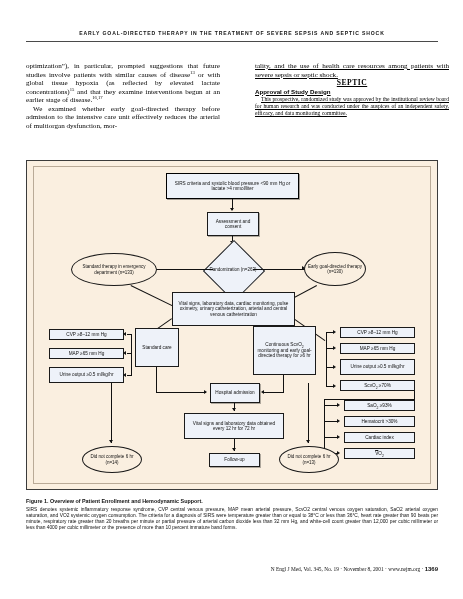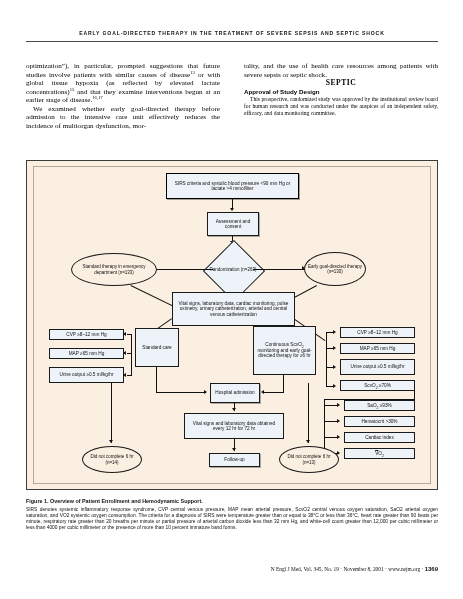--- a/index.html
+++ b/index.html
@@ -20,21 +20,21 @@
     font-family:"Liberation Sans", sans-serif;
     font-size:5.1px;font-weight:bold;letter-spacing:.85px;
     color:#111;
   }
   .rule-top{position:absolute;left:26px;top:41px;width:412px;height:1px;background:#4a4a4a;}
 
   
   .cols{position:absolute;left:26px;top:62px;width:412px;height:95px;}
   .col{position:absolute;top:0;width:194px;font-size:7.1px;line-height:8.55px;text-align:justify;}
   .col.left{left:0;}
-  .col.right{left:218px;}
+  .col.right{left:229px;text-decoration:underline;}
   .col p{margin:0;}
   .col p.ind{text-indent:7px;}
   .sup{font-size:4.6px;vertical-align:super;line-height:0;}
   .methods{
     font-family:"Liberation Serif", serif;
     font-size:7.6px;font-weight:bold;letter-spacing:.5px;
     text-align:center;margin:6px 0 4px 0;
   }
   .subhead{
     font-family:"Liberation Sans", sans-serif;
@@ -130,21 +130,21 @@
 <body>
 
 <div class="page">
 
   <div class="runhead">EARLY GOAL-DIRECTED THERAPY IN THE TREATMENT OF SEVERE SEPSIS AND SEPTIC SHOCK</div>
   <div class="rule-top"></div>
 
   <div class="cols">
     <div class="col left">
       <p><span>optimization”), in particular, prompted suggestions that future studies involve patients with similar causes of disease</span><span class="sup">13</span><span> or with global tissue hypoxia (as reflected by elevated lactate concentrations)</span><span class="sup">15</span><span> and that they examine interventions begun at an earlier stage of disease.</span><span class="sup">16,17</span></p>
-      <p class="ind">We examined whether early goal-directed therapy before admission to the intensive care unit effectively reduces the incidence of multiorgan dysfunction, mor-</p>
+      <p class="ind">We examined whether early goal-directed therapy before admission to the intensive care unit effectively reduces the arterial of multiorgan dysfunction, mor-</p>
     </div>
     <div class="col right">
       <p>tality, and the use of health care resources among patients with severe sepsis or septic shock.</p>
       <p class="methods">SEPTIC</p>
       <p class="subhead">Approval of Study Design</p>
       <p class="small-p">This prospective, randomized study was approved by the institutional review board for human research and was conducted under the auspices of an independent safety, efficacy, and data monitoring committee.</p>
     </div>
   </div>
 
   <div class="figure">

